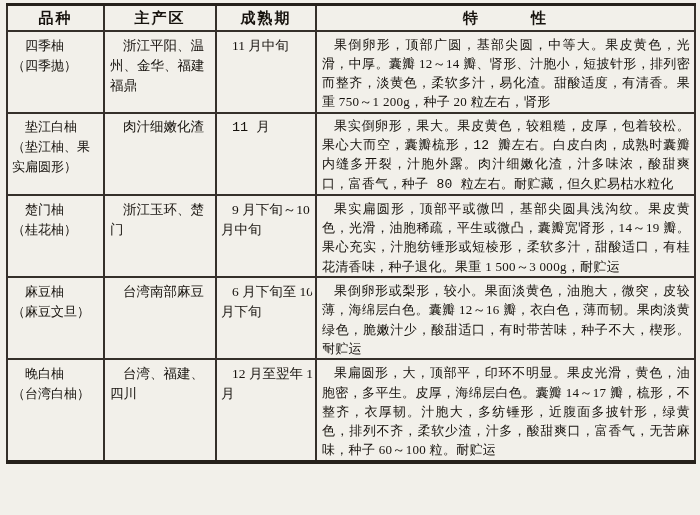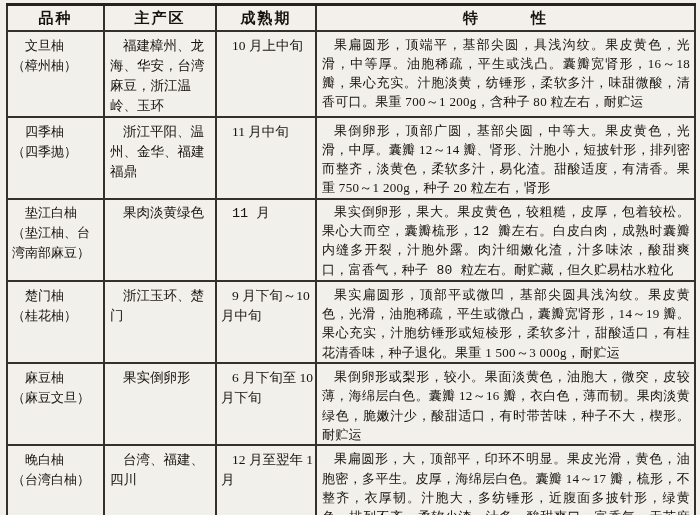--- a/index.html
+++ b/index.html
@@ -33,21 +33,21 @@
     text-align: center;
     vertical-align: middle;
     letter-spacing: 2px;
     padding: 2px 0 1px 0;
   }
   
   tr.r1 td { height: 82px; }
   tr.r2 td { height: 80px; }
   tr.r3 td { height: 78px; font-family: Liberation Mono, monospace; }
   tr.r4 td { height: 80px; margin-left: 24px; }
-  tr.r5 td { height: 60px; }
+  tr.r5 td { height: 60px; border-radius: 25px; }
   tr.r6 td { height: 97px; }
 
   td.c-variety {
     font-size: 13px;
     line-height: 20px;
     padding: 4px 2px 0 4px;
   }
   td.c-variety .v-name { padding-left: 13px; }
   td.c-variety .v-alias { padding-left: 0; }
 
@@ -85,62 +85,53 @@
     </colgroup>
     <thead>
       <tr>
         <th>品种</th>
         <th>主产区</th>
         <th>成熟期</th>
         <th>特　　　性</th>
       </tr>
     </thead>
     <tbody>
-      <tr class="r1">
-        <td class="c-variety">
-          <div class="v-name">文旦柚</div>
-          <div class="v-alias">（樟州柚）</div>
-        </td>
-        <td class="c-region">福建樟州、龙海、华安，台湾麻豆，浙江温岭、玉环</td>
-        <td class="c-maturity">10 月上中旬</td>
-        <td class="c-traits">果扁圆形，顶端平，基部尖圆，具浅沟纹。果皮黄色，光滑，中等厚。油胞稀疏，平生或浅凸。囊瓣宽肾形，16～18 瓣，果心充实。汁胞淡黄，纺锤形，柔软多汁，味甜微酸，清香可口。果重 700～1 200g，含种子 80 粒左右，耐贮运</td>
-      </tr>
       <tr class="r2">
         <td class="c-variety">
           <div class="v-name">四季柚</div>
           <div class="v-alias">（四季抛）</div>
         </td>
         <td class="c-region">浙江平阳、温州、金华、福建福鼎</td>
         <td class="c-maturity">11 月中旬</td>
         <td class="c-traits">果倒卵形，顶部广圆，基部尖圆，中等大。果皮黄色，光滑，中厚。囊瓣 12～14 瓣、肾形、汁胞小，短披针形，排列密而整齐，淡黄色，柔软多汁，易化渣。甜酸适度，有清香。果重 750～1 200g，种子 20 粒左右，肾形</td>
       </tr>
       <tr class="r3">
         <td class="c-variety">
           <div class="v-name">垫江白柚</div>
-          <div class="v-alias">（垫江柚、台湾南部麻豆）</div>
+          <div class="v-alias">（垫江柚、果实扁圆形）</div>
         </td>
-        <td class="c-region">果肉淡黄绿色</td>
+        <td class="c-region">肉汁细嫩化渣</td>
         <td class="c-maturity">11 月</td>
         <td class="c-traits">果实倒卵形，果大。果皮黄色，较粗糙，皮厚，包着较松。果心大而空，囊瓣梳形，12 瓣左右。白皮白肉，成熟时囊瓣内缝多开裂，汁胞外露。肉汁细嫩化渣，汁多味浓，酸甜爽口，富香气，种子 80 粒左右。耐贮藏，但久贮易枯水粒化</td>
       </tr>
       <tr class="r4">
         <td class="c-variety">
           <div class="v-name">楚门柚</div>
           <div class="v-alias">（桂花柚）</div>
         </td>
         <td class="c-region">浙江玉环、楚门</td>
         <td class="c-maturity">9 月下旬～10 月中旬</td>
         <td class="c-traits">果实扁圆形，顶部平或微凹，基部尖圆具浅沟纹。果皮黄色，光滑，油胞稀疏，平生或微凸，囊瓣宽肾形，14～19 瓣。果心充实，汁胞纺锤形或短棱形，柔软多汁，甜酸适口，有桂花清香味，种子退化。果重 1 500～3 000g，耐贮运</td>
       </tr>
       <tr class="r5">
         <td class="c-variety">
           <div class="v-name">麻豆柚</div>
           <div class="v-alias">（麻豆文旦）</div>
         </td>
-        <td class="c-region">果实倒卵形</td>
+        <td class="c-region">台湾南部麻豆</td>
         <td class="c-maturity">6 月下旬至 10 月下旬</td>
         <td class="c-traits">果倒卵形或梨形，较小。果面淡黄色，油胞大，微突，皮较薄，海绵层白色。囊瓣 12～16 瓣，衣白色，薄而韧。果肉淡黄绿色，脆嫩汁少，酸甜适口，有时带苦味，种子不大，楔形。耐贮运</td>
       </tr>
       <tr class="r6">
         <td class="c-variety">
           <div class="v-name">晚白柚</div>
           <div class="v-alias">（台湾白柚）</div>
         </td>
         <td class="c-region">台湾、福建、四川</td>
         <td class="c-maturity">12 月至翌年 1 月</td>

